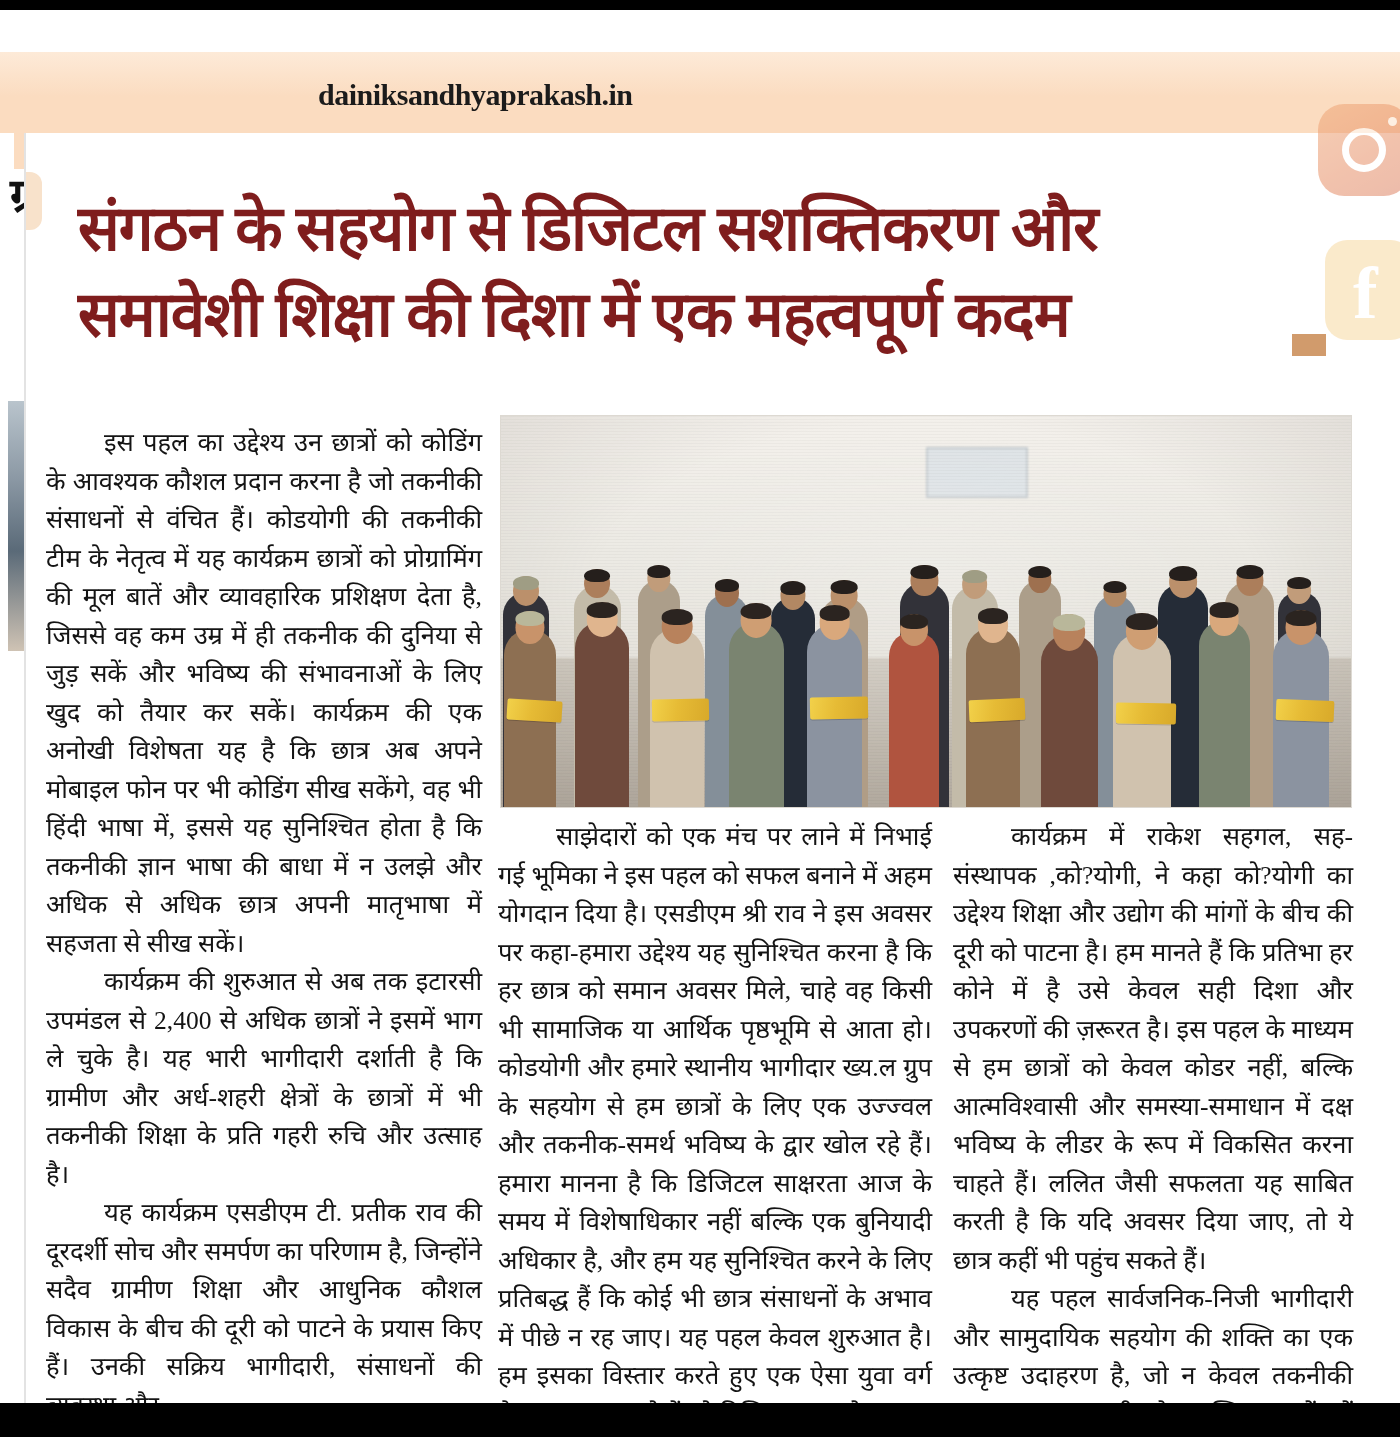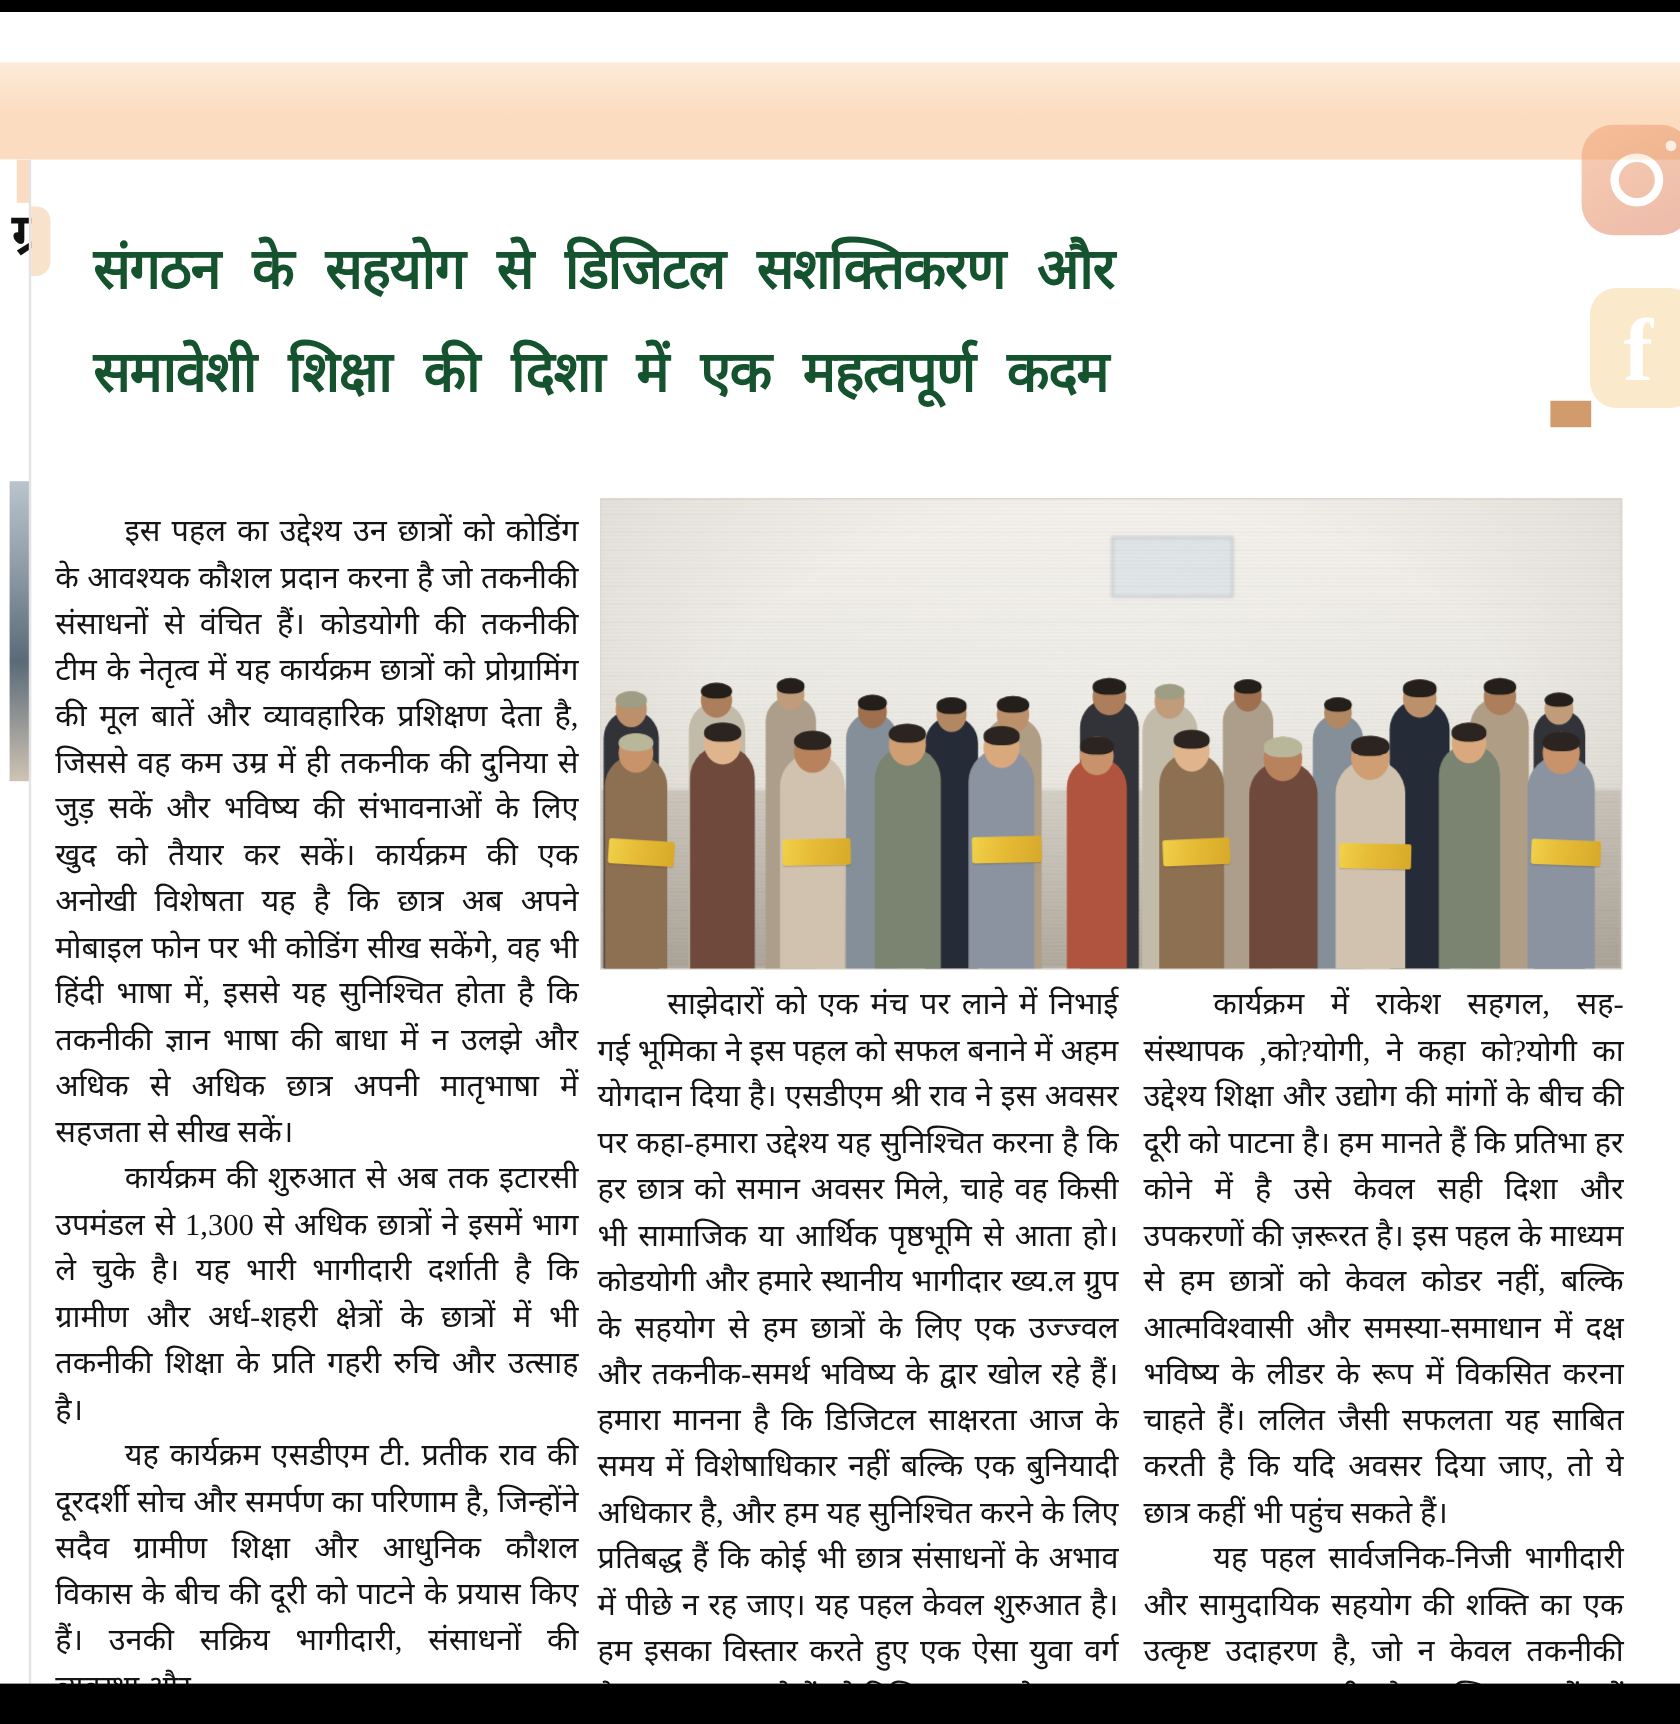--- a/index.html
+++ b/index.html
@@ -140,26 +140,26 @@
     left: 24px; top: 133px;
     width: 2px; height: 1270px;
     background: #e3e3e3;
   }
 
   
   .headline {
     position: absolute;
     left: 78px; top: 186px;
     width: 1262px;
-    font-family: Liberation Mono, monospace;
+    font-family: Liberation Serif, serif;
     font-weight: 700;
-    font-size: 47px;
+    font-size: 63px;
     line-height: 86px;
     letter-spacing: -1px;
-    color: #14532d;
+    color: #7f1d1d;
     white-space: nowrap;
   }
   .headline .hl-line {
     display: block;
     transform: scaleX(0.98);
     transform-origin: left center;
   }
 
   
   .col {
@@ -242,20 +242,21 @@
 </head>
 <body>
 
 <div id="page">
 
   <div class="trim-bar-top"></div>
 
   <div class="site-band">
     <div class="wm wm-tile-left"></div>
   </div>
+  <div class="site-url">dainiksandhyaprakash.in</div>
 
   <div class="wm wm-ig">
     <div class="ring"></div>
     <div class="dot"></div>
   </div>
   <div class="wm wm-fb">
     <div class="f">f</div>
   </div>
   <div class="wm-chip"></div>
 
@@ -403,21 +404,21 @@
           <div class="ph-book" style="left: 2.76579px; top: 71.2625px; width: 58.0817px; height: 21.3788px; transform: rotate(2.2deg);"></div>
         </div>
       </div>
     <div class="ph-blur"></div>
     <div class="ph-grain"></div>
     <div class="ph-vignette"></div>
   </div>
 
   <div class="col" id="col1">
       <p class="indent">इस पहल का उद्देश्य उन छात्रों को कोडिंग के आवश्यक कौशल प्रदान करना है जो तकनीकी संसाधनों से वंचित हैं। कोडयोगी की तकनीकी टीम के नेतृत्व में यह कार्यक्रम छात्रों को प्रोग्रामिंग की मूल बातें और व्यावहारिक प्रशिक्षण देता है, जिससे वह कम उम्र में ही तकनीक की दुनिया से जुड़ सकें और भविष्य की संभावनाओं के लिए खुद को तैयार कर सकें। कार्यक्रम की एक अनोखी विशेषता यह है कि छात्र अब अपने मोबाइल फोन पर भी कोडिंग सीख सकेंगे, वह भी हिंदी भाषा में, इससे यह सुनिश्चित होता है कि तकनीकी ज्ञान भाषा की बाधा में न उलझे और अधिक से अधिक छात्र अपनी मातृभाषा में सहजता से सीख सकें।</p>
-      <p class="indent">कार्यक्रम की शुरुआत से अब तक इटारसी उपमंडल से 1,300 से अधिक छात्रों ने इसमें भाग ले चुके है। यह भारी भागीदारी दर्शाती है कि ग्रामीण और अर्ध-शहरी क्षेत्रों के छात्रों में भी तकनीकी शिक्षा के प्रति गहरी रुचि और उत्साह है।</p>
+      <p class="indent">कार्यक्रम की शुरुआत से अब तक इटारसी उपमंडल से 2,400 से अधिक छात्रों ने इसमें भाग ले चुके है। यह भारी भागीदारी दर्शाती है कि ग्रामीण और अर्ध-शहरी क्षेत्रों के छात्रों में भी तकनीकी शिक्षा के प्रति गहरी रुचि और उत्साह है।</p>
       <p class="indent">यह कार्यक्रम एसडीएम टी. प्रतीक राव की दूरदर्शी सोच और समर्पण का परिणाम है, जिन्होंने सदैव ग्रामीण शिक्षा और आधुनिक कौशल विकास के बीच की दूरी को पाटने के प्रयास किए हैं। उनकी सक्रिय भागीदारी, संसाधनों की व्यवस्था और</p>
     </div>
   <div class="col" id="col2">
       <p class="indent">साझेदारों को एक मंच पर लाने में निभाई गई भूमिका ने इस पहल को सफल बनाने में अहम योगदान दिया है। एसडीएम श्री राव ने इस अवसर पर कहा-हमारा उद्देश्य यह सुनिश्चित करना है कि हर छात्र को समान अवसर मिले, चाहे वह किसी भी सामाजिक या आर्थिक पृष्ठभूमि से आता हो। कोडयोगी और हमारे स्थानीय भागीदार ख्य.ल ग्रुप के सहयोग से हम छात्रों के लिए एक उज्ज्वल और तकनीक-समर्थ भविष्य के द्वार खोल रहे हैं। हमारा मानना है कि डिजिटल साक्षरता आज के समय में विशेषाधिकार नहीं बल्कि एक बुनियादी अधिकार है, और हम यह सुनिश्चित करने के लिए प्रतिबद्ध हैं कि कोई भी छात्र संसाधनों के अभाव में पीछे न रह जाए। यह पहल केवल शुरुआत है। हम इसका विस्तार करते हुए एक ऐसा युवा वर्ग तैयार करना चाहते हैं जो डिजिटल रूप से सशक्त और भविष्य के लिए पूरी तरह तैयार हो।</p>
     </div>
   <div class="col" id="col3">
       <p class="indent">कार्यक्रम में राकेश सहगल, सह-संस्थापक ,को?योगी, ने कहा को?योगी का उद्देश्य शिक्षा और उद्योग की मांगों के बीच की दूरी को पाटना है। हम मानते हैं कि प्रतिभा हर कोने में है उसे केवल सही दिशा और उपकरणों की ज़रूरत है। इस पहल के माध्यम से हम छात्रों को केवल कोडर नहीं, बल्कि आत्मविश्वासी और समस्या-समाधान में दक्ष भविष्य के लीडर के रूप में विकसित करना चाहते हैं। ललित जैसी सफलता यह साबित करती है कि यदि अवसर दिया जाए, तो ये छात्र कहीं भी पहुंच सकते हैं।</p>
       <p class="indent">यह पहल सार्वजनिक-निजी भागीदारी और सामुदायिक सहयोग की शक्ति का एक उत्कृष्ट उदाहरण है, जो न केवल तकनीकी ज्ञान प्रदान करती है, बल्कि छात्रों में आत्मविश्वास, जिज्ञासा और नवाचार की भावना को भी प्रोत्साहित करती है,और उन्हें एक उज्ज्वल भविष्य की ओर अग्रसर करती है।</p>
     </div>
 

